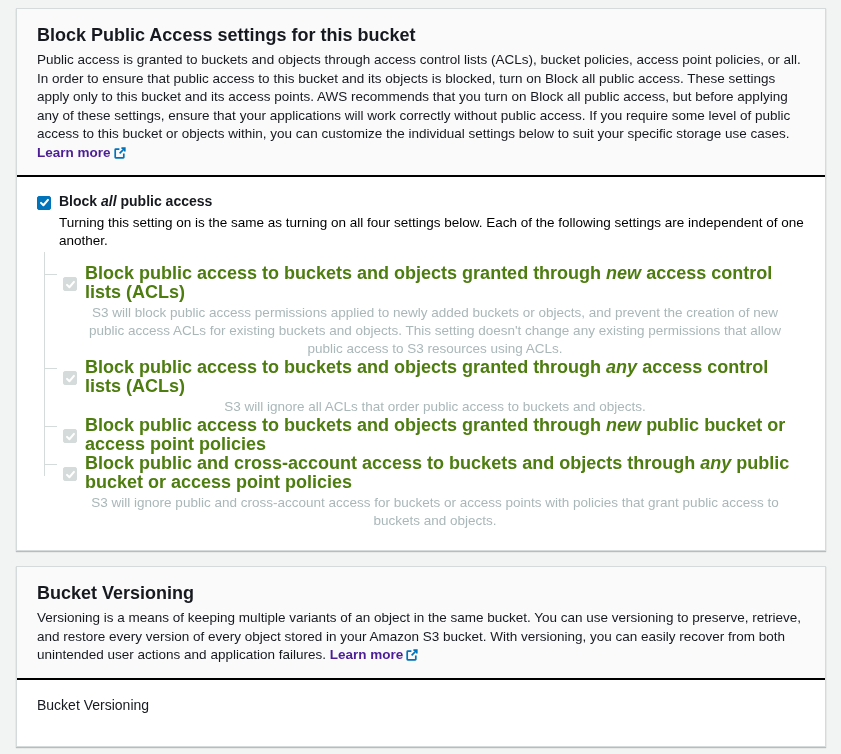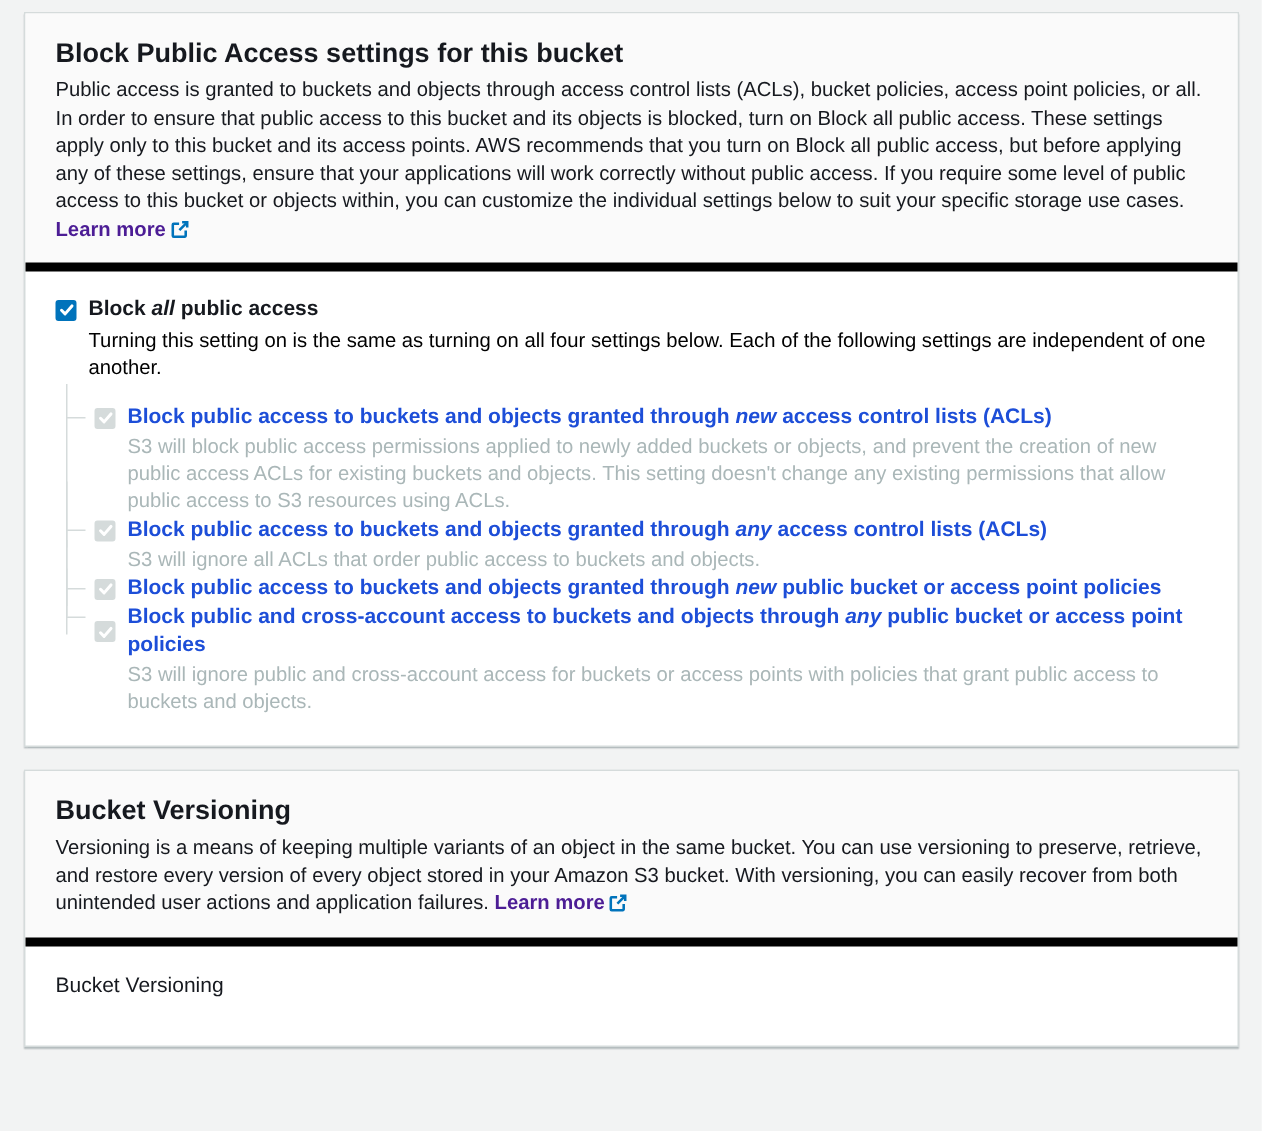--- a/index.html
+++ b/index.html
@@ -14,21 +14,21 @@
     width: 810px;
     margin-left: 16px;
     background: #ffffff;
     border: 1px solid #d5dbdb;
     box-shadow: 0 1px 1px 0 rgba(0,28,36,0.25);
   }
   .panel-1 { margin-top: 8px; }
   .panel-2 { margin-top: 15px; }
   .panel-header {
     background: #fafafa;
-    border-bottom: 6px solid #000000;
+    border-bottom: 2px solid #000000;
     padding: 14px 20px 13px 20px;
   }
   .panel-title {
     font-size: 18px;
     font-weight: 700;
     line-height: 24px;
     margin-bottom: 4px;
   }
   .panel-desc {
     font-size: 13.5px;
@@ -84,32 +84,33 @@
     width: 1px; background: #d5dbdb;
   }
   .sub-item:first-child::before { top: -12px; }
   .sub-item:last-child::before { bottom: auto; height: 32px; }
   
   .sub-item::after {
     content: ""; position: absolute; left: 0; top: 10px;
     width: 13px; height: 1px; background: #d5dbdb;
   }
   .sub-title {
-    font-size: 14px;
+    font-size: 18px;
     font-weight: 700;
     line-height: 19px;
-    color: #1d4ed8;
+    color: #4d7c0f;
   }
   .sub-desc {
     margin-left: 22px;
     margin-top: 2px;
     font-size: 13.5px;
     line-height: 18px;
     color: #aab7b8;
     max-width: 700px;
+    text-align: center;
   }
 
   
   .field-label { font-size: 14px; line-height: 20px; margin-bottom: 11px; }
   i.em { font-style: italic; }
 </style>
 </head>
 <body>
 
 <section class="panel panel-1">

